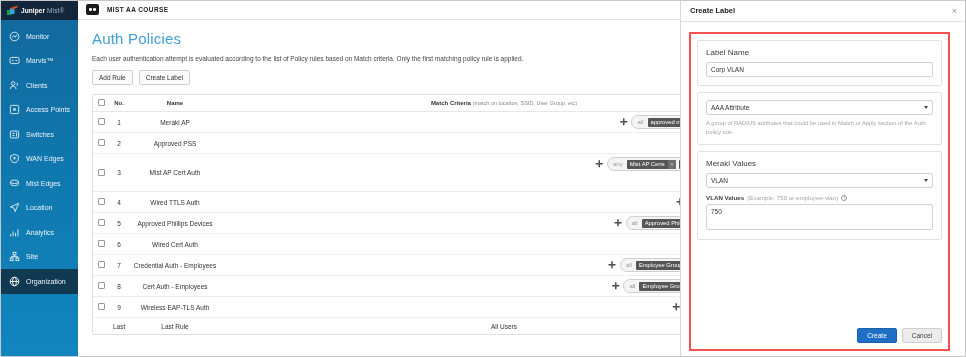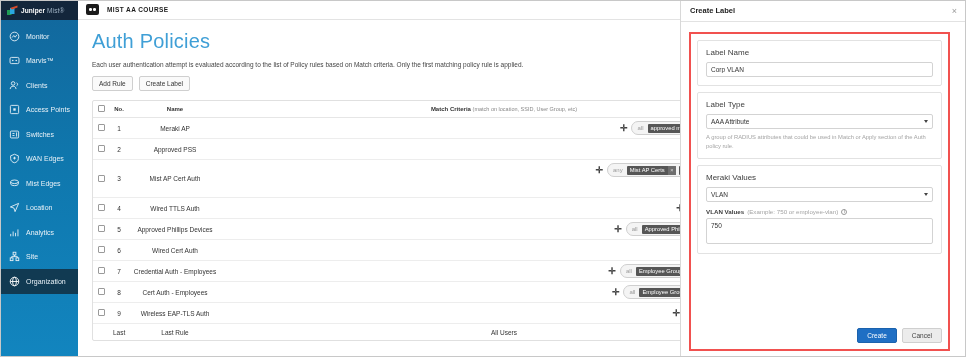--- a/index.html
+++ b/index.html
@@ -51,21 +51,21 @@
     display:flex; align-items:center; justify-content:center; gap:1.5px;
   }
   .course-badge i { width:2.5px; height:2.5px; background:#fff; border-radius:50%; display:block;}
   .course-title { font-size:6.5px; font-weight:bold; letter-spacing:.4px; color:#1b1b1b; }
   .topbar-right { margin-left:auto; display:flex; align-items:center; gap:9px; padding-right:2px;}
   .clock { font-size:6px; color:#555; letter-spacing:.2px; white-space:nowrap;}
   .tb-ic { width:11px; height:11px; color:#6d6d6d; display:block;}
 
   .content { flex:1; padding:10px 14px 0 14px; overflow:hidden; }
   h1.page-title {
-    margin:0 0 8px 0; font-size:20px; font-weight:normal; color:#3f9fd6; letter-spacing:.2px;
+    margin:0 0 8px 0; font-size:15px; font-weight:normal; color:#3f9fd6; letter-spacing:.2px;
   }
   .page-desc { font-size:6.5px; color:#444; margin-bottom:8px; }
   .btn-row { display:flex; gap:6px; margin-bottom:9px; }
   .btn {
     border:1px solid #cfcfcf; background:#fafafa; border-radius:2px;
     font-size:6.5px; padding:3px 6px; color:#333; cursor:pointer;
     font-family:"Liberation Sans", sans-serif;
   }
 
   
@@ -739,21 +739,20 @@
     </div>
     <div class="panel-body">
       <div class="redbox">
 
         <div class="fieldset">
           <div class="fs-title">Label Name</div>
           <input class="inp" type="text" value="Corp VLAN" style="">
         </div>
 
         <div class="fieldset">
-          <div class="fs-title">Label Type</div>
           <div class="sel">
             <span>AAA Attribute</span>
             <span class="car"></span>
           </div>
           <div class="help-txt">A group of RADIUS attributes that could be used in Match or Apply section of the Auth policy rule.</div>
         </div>
 
         <div class="fieldset">
           <div class="fs-title">Meraki Values</div>
           <div class="sel">

